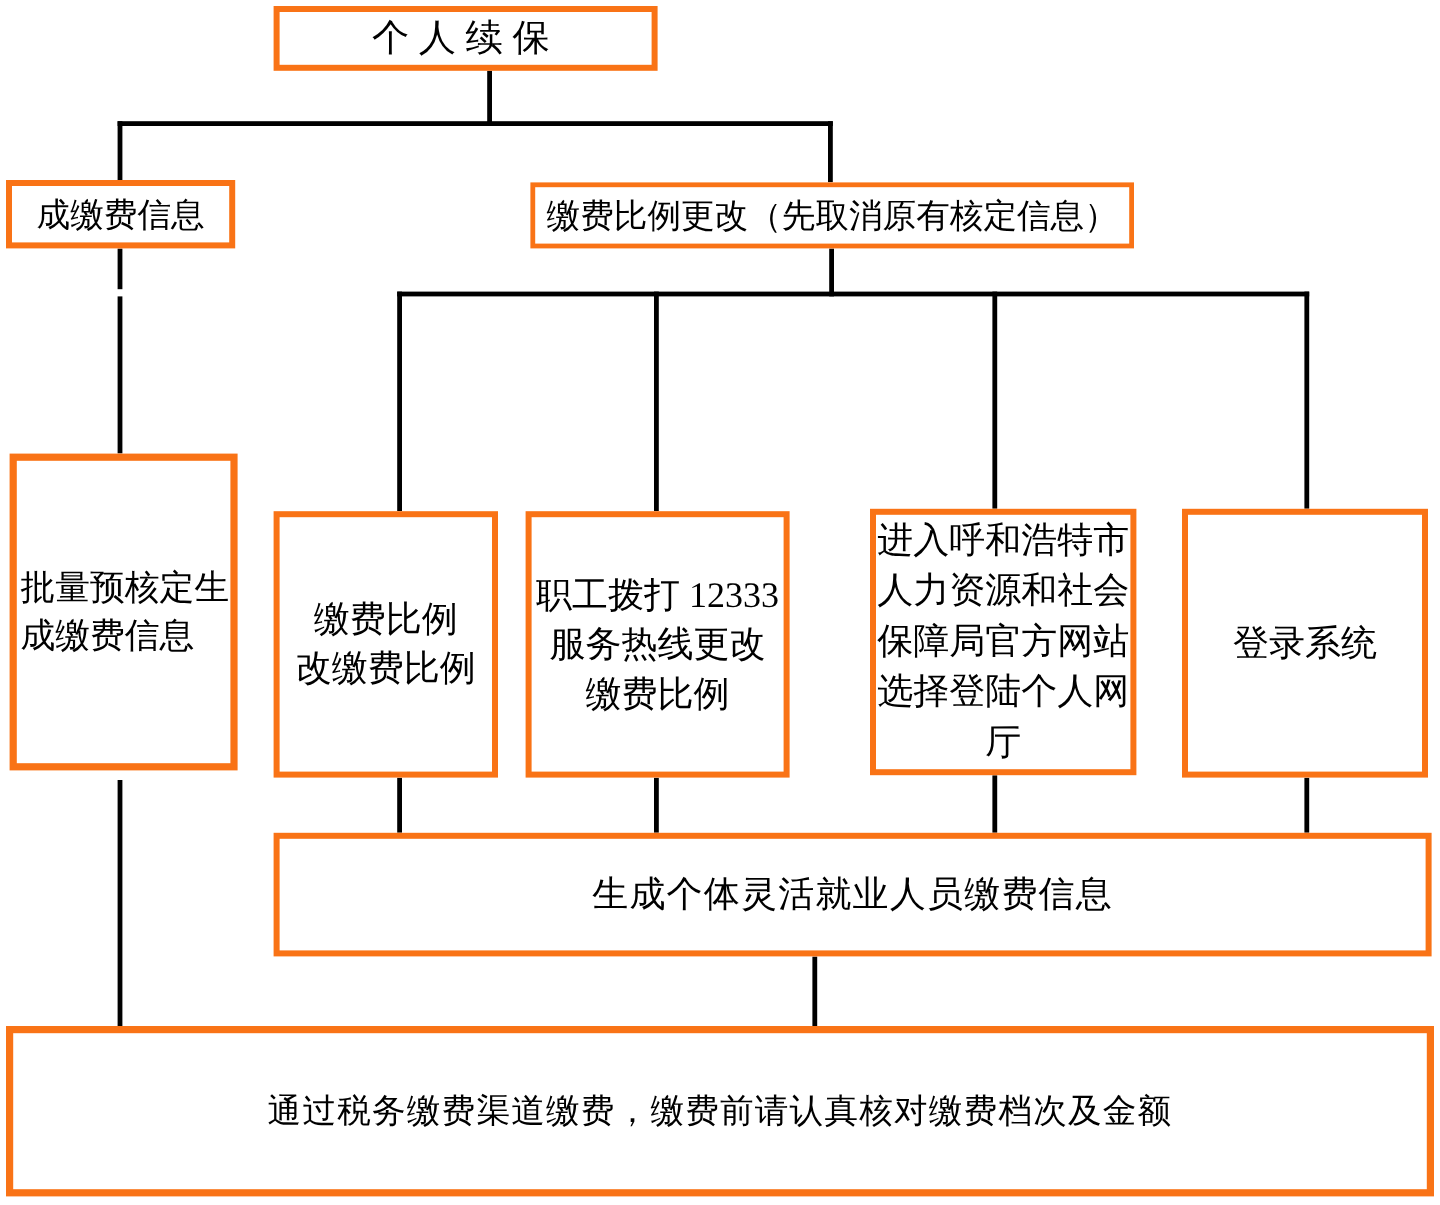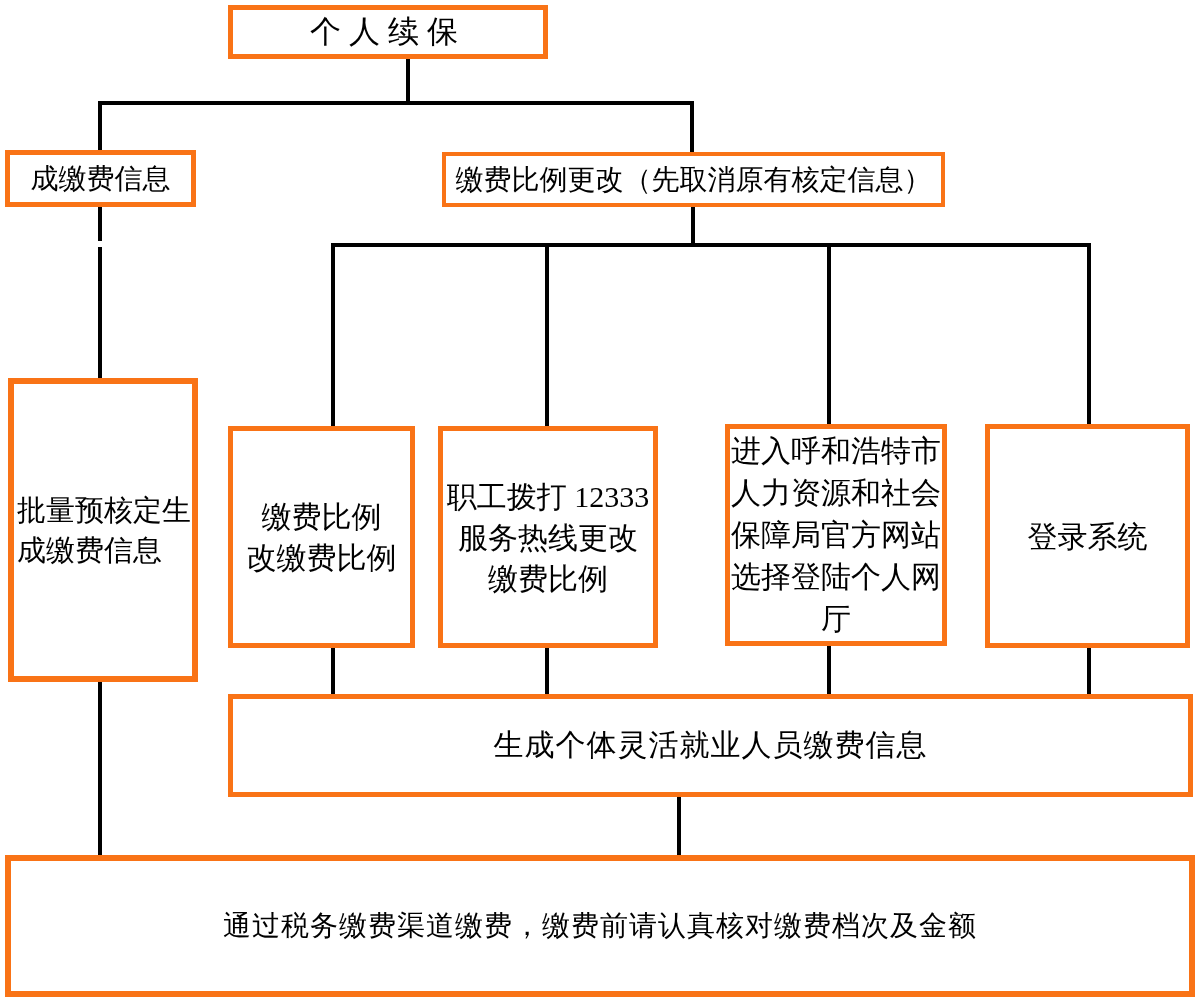--- a/index.html
+++ b/index.html
@@ -30,21 +30,21 @@
   }
   .node .line-text { display: block; }
   .ln {
     position: absolute;
     background: #000000;
   }
   
   #n-renewal        { left: 228px; top: 5px;   width: 320px; height: 54px;  font-size: 31px; letter-spacing: 8px; }
   #n-unchanged      { left: 5px;   top: 150px; width: 191px; height: 57px;  font-size: 28px; border-width: 5px; }
   #n-changed        { left: 442px; top: 152px; width: 503px; height: 55px;  font-size: 28px; border-width: 4px; }
-  #n-batch          { left: 8px;   top: 378px; width: 190px; height: 304px; font-size: 29px; line-height: 40px; border-width: 6px; align-items: flex-start; text-align: center; padding-left: 3px; }
+  #n-batch          { left: 8px;   top: 378px; width: 190px; height: 264px; font-size: 29px; line-height: 40px; border-width: 6px; align-items: flex-start; text-align: center; padding-left: 3px; }
   #n-insured        { left: 228px; top: 426px; width: 187px; height: 222px; font-size: 30px; line-height: 41px; }
   #n-hotline        { left: 438px; top: 426px; width: 220px; height: 222px; font-size: 30px; line-height: 41px; }
   #n-website        { left: 725px; top: 424px; width: 222px; height: 222px; font-size: 30px; line-height: 42px; }
   #n-app            { left: 985px; top: 424px; width: 205px; height: 224px; font-size: 30px; line-height: 41px; }
   #n-generate       { left: 228px; top: 694px; width: 965px; height: 103px; font-size: 30px; letter-spacing: 1px; }
   #n-tax            { left: 5px;   top: 855px; width: 1190px; height: 142px; font-size: 28px; border-width: 6px; letter-spacing: 1px; }
 </style>
 </head>
 <body>
 

